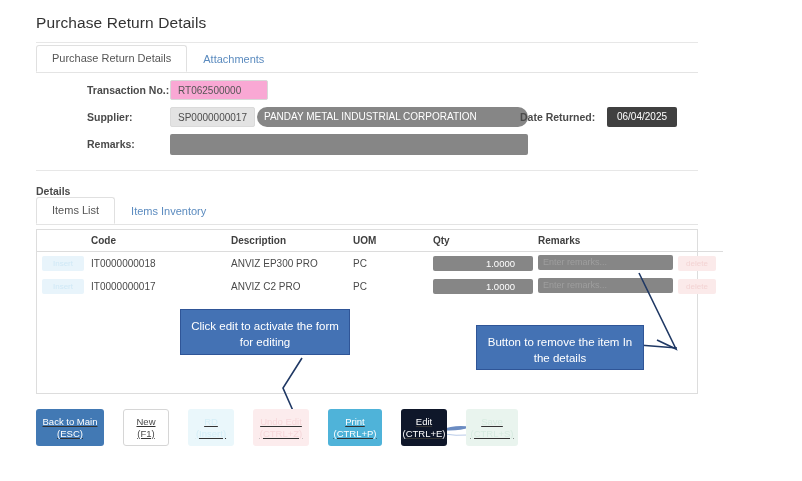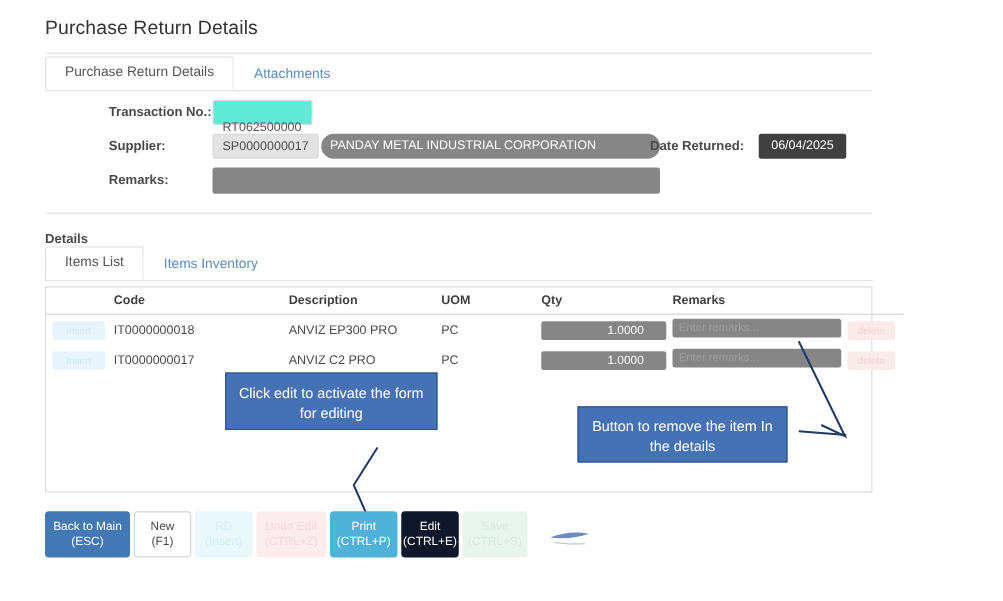--- a/index.html
+++ b/index.html
@@ -89,28 +89,28 @@
     left: 5px;
     top: 4px;
     font-size: 10.5px;
     font-weight: bold;
     color: #4a4a4a;
   }
   .fcontrol-txn {
     position: absolute;
     left: 88px;
     top: 0;
-    width: 80px;
+    width: 98px;
     height: 20px;
     border: 1px solid #d8d8d8;
-    background: #5eead4;
+    background: #f9a8d4;
     border-radius: 2px;
     font-size: 10px;
     color: #555555;
-    padding: 12px 0 0 7px;
+    padding: 0 0 0 7px;
     line-height: 20px;
     box-sizing: border-box;
   }
   .fcontrol-supcode {
     position: absolute;
     left: 88px;
     top: 0;
     width: 85px;
     height: 20px;
     background: #e3e3e3;
@@ -305,46 +305,47 @@
     border: 1px solid #2f5597;
     color: #ffffff;
     font-size: 11.5px;
     text-align: center;
     line-height: 16px;
     padding: 8px 6px;
     box-sizing: border-box;
   }
   #callout-edit {
     left: 180px;
-    top: 298px;
+    top: 309px;
     width: 170px;
     height: 46px;
   }
   #callout-remove {
-    left: 462px;
+    left: 476px;
     top: 325px;
     width: 168px;
     height: 45px;
   }
   .anno-svg {
     position: absolute;
     left: 0;
     top: 0;
     width: 802px;
     height: 481px;
     pointer-events: none;
   }
 
   
   .toolbar {
     position: absolute;
     left: 36px;
     top: 409px;
     display: flex;
-    gap: 3px;
+    gap: 19px;
+    text-decoration: underline;
   }
   .tbtn {
     min-width: 46px;
     height: 37px;
     border-radius: 3px;
     font-size: 9.5px;
     line-height: 12px;
     color: #ffffff;
     text-align: center;
     display: flex;

